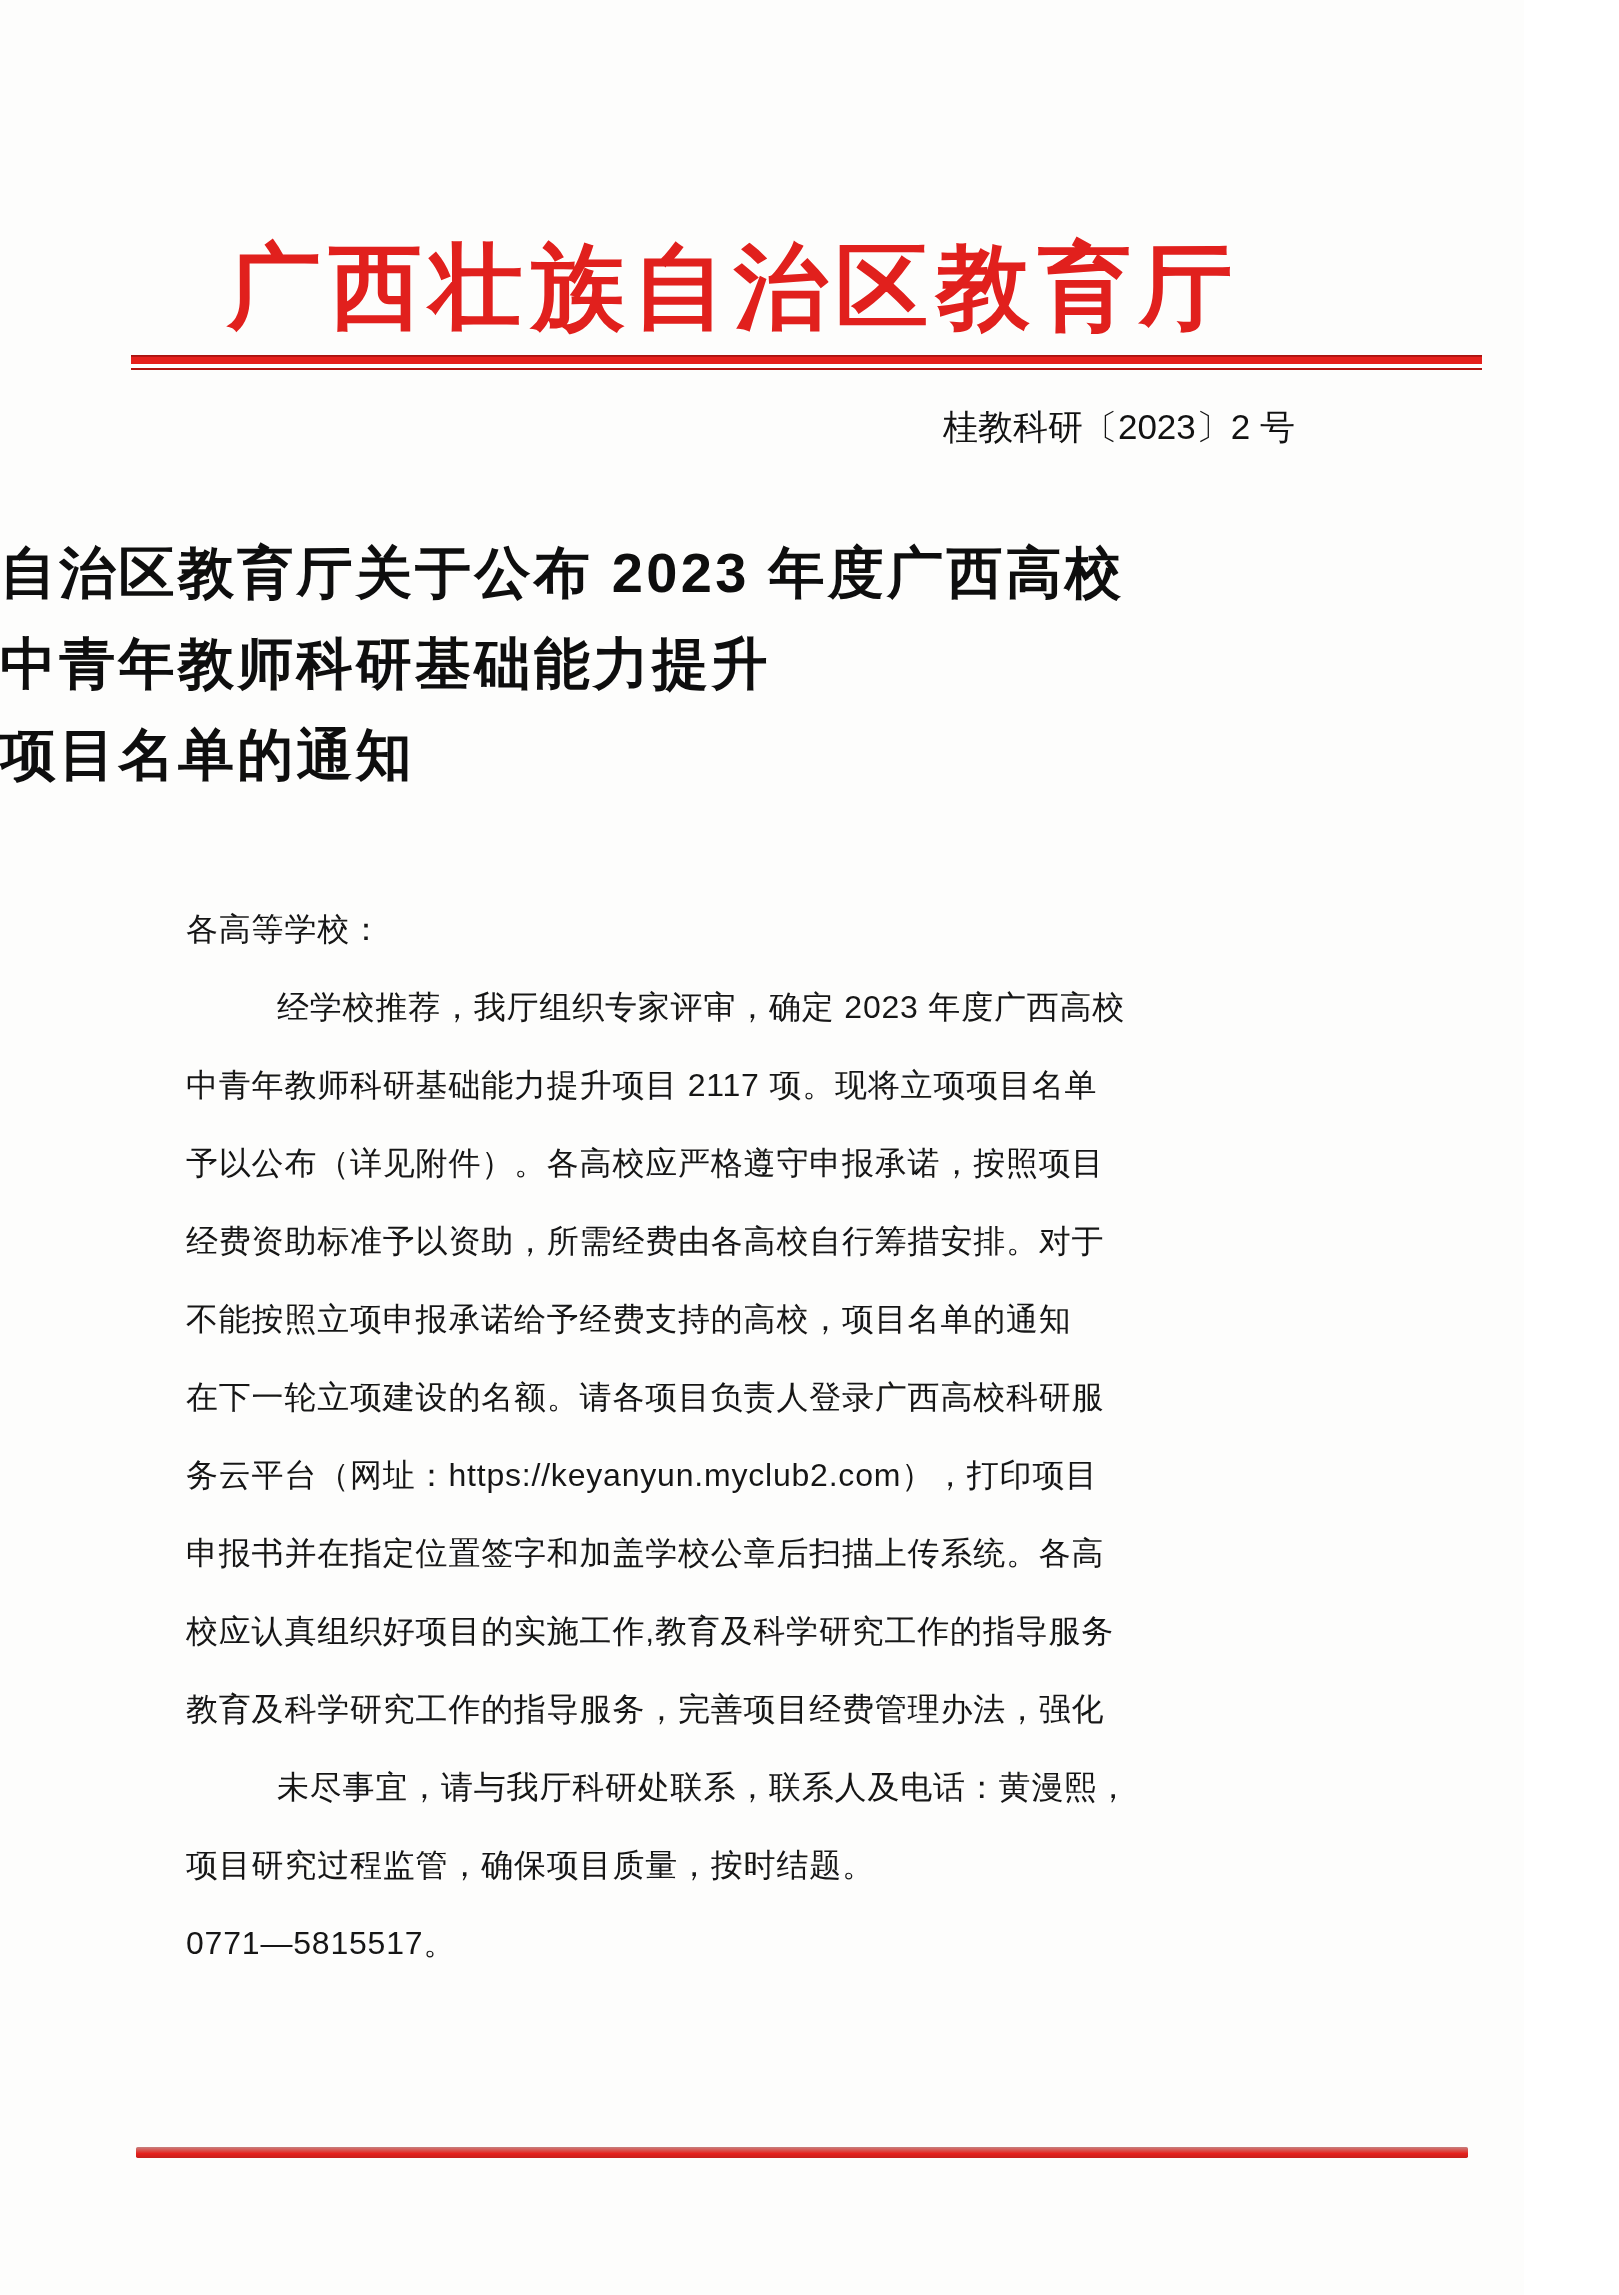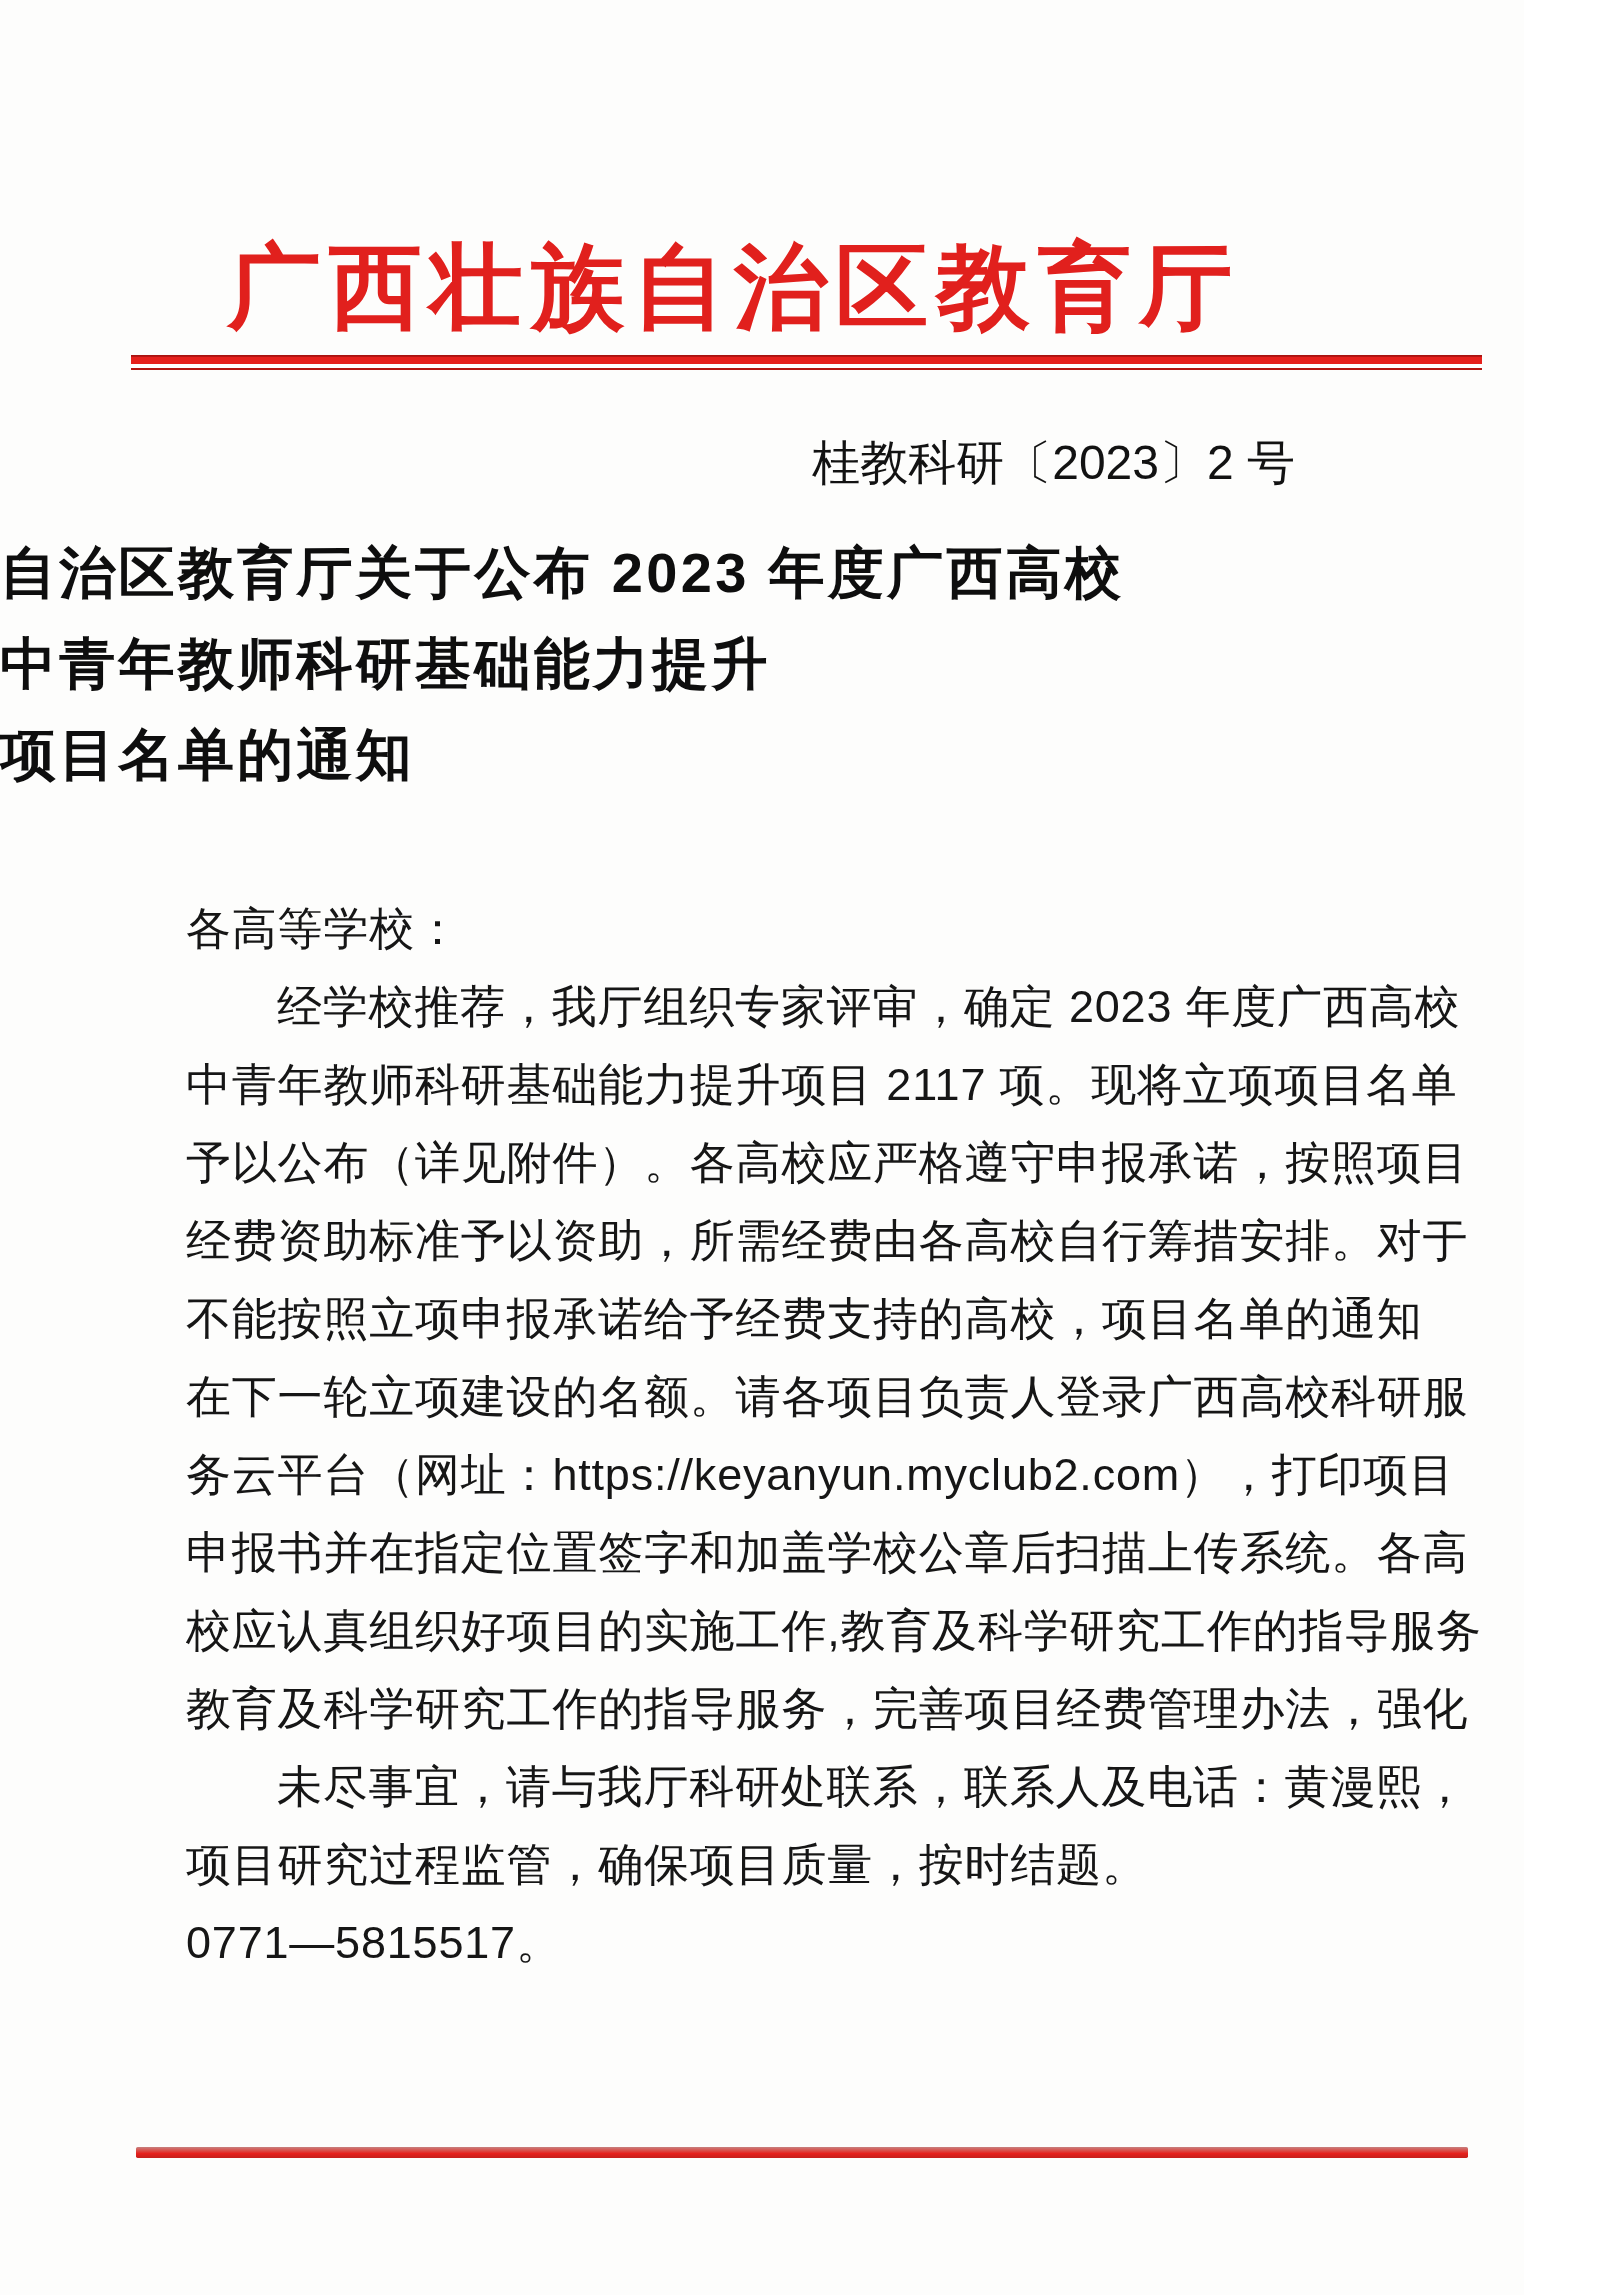--- a/index.html
+++ b/index.html
@@ -38,25 +38,24 @@
     width: 1351px;
     height: 13.2px;
     background: var(--rule-red, #e6201c);
     box-shadow: inset 0 -4.1px 0 0 #ffffff, inset 0 1.7px 0 0 #a81310;
     border-bottom: 2.5px solid #b21511;
   }
   .doc-number {
     position: absolute;
     top: 399px;
     right: 229px;
-    font-size: 48px;
+    font-size: 35px;
     line-height: 55px;
     color: #121212;
     white-space: nowrap;
-    margin-top: 36px;
   }
   .doc-title {
     position: absolute;
     top: 527px;
     left: 0;
     width: 100%;
     text-align: left;
     font-weight: 900;
     font-size: 56px;
     letter-spacing: 3.3px;
@@ -65,21 +64,21 @@
   .doc-title .title-line {
     height: 91px;
     line-height: 91px;
     white-space: nowrap;
   }
   .body-block {
     position: absolute;
     top: 890px;
     left: 186px;
     width: 1242px;
-    font-size: 45px;
+    font-size: 32px;
     letter-spacing: 0.8px;
     color: #161616;
   }
   .body-line {
     height: 78px;
     line-height: 78px;
     white-space: nowrap;
   }
   .body-line.indent {
     padding-left: 91px;

